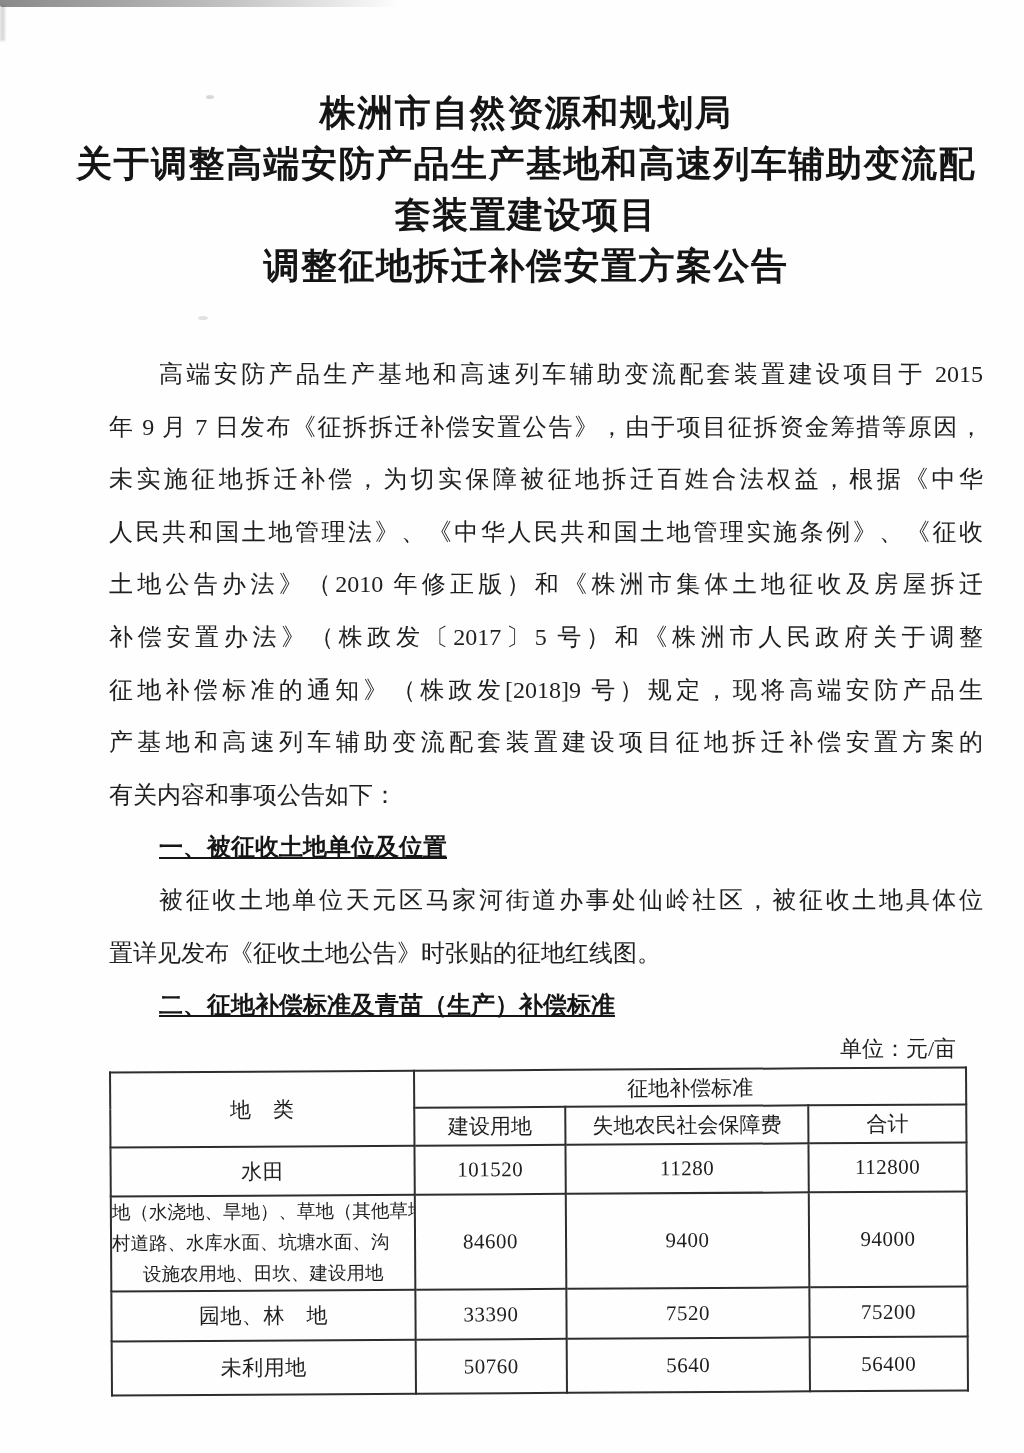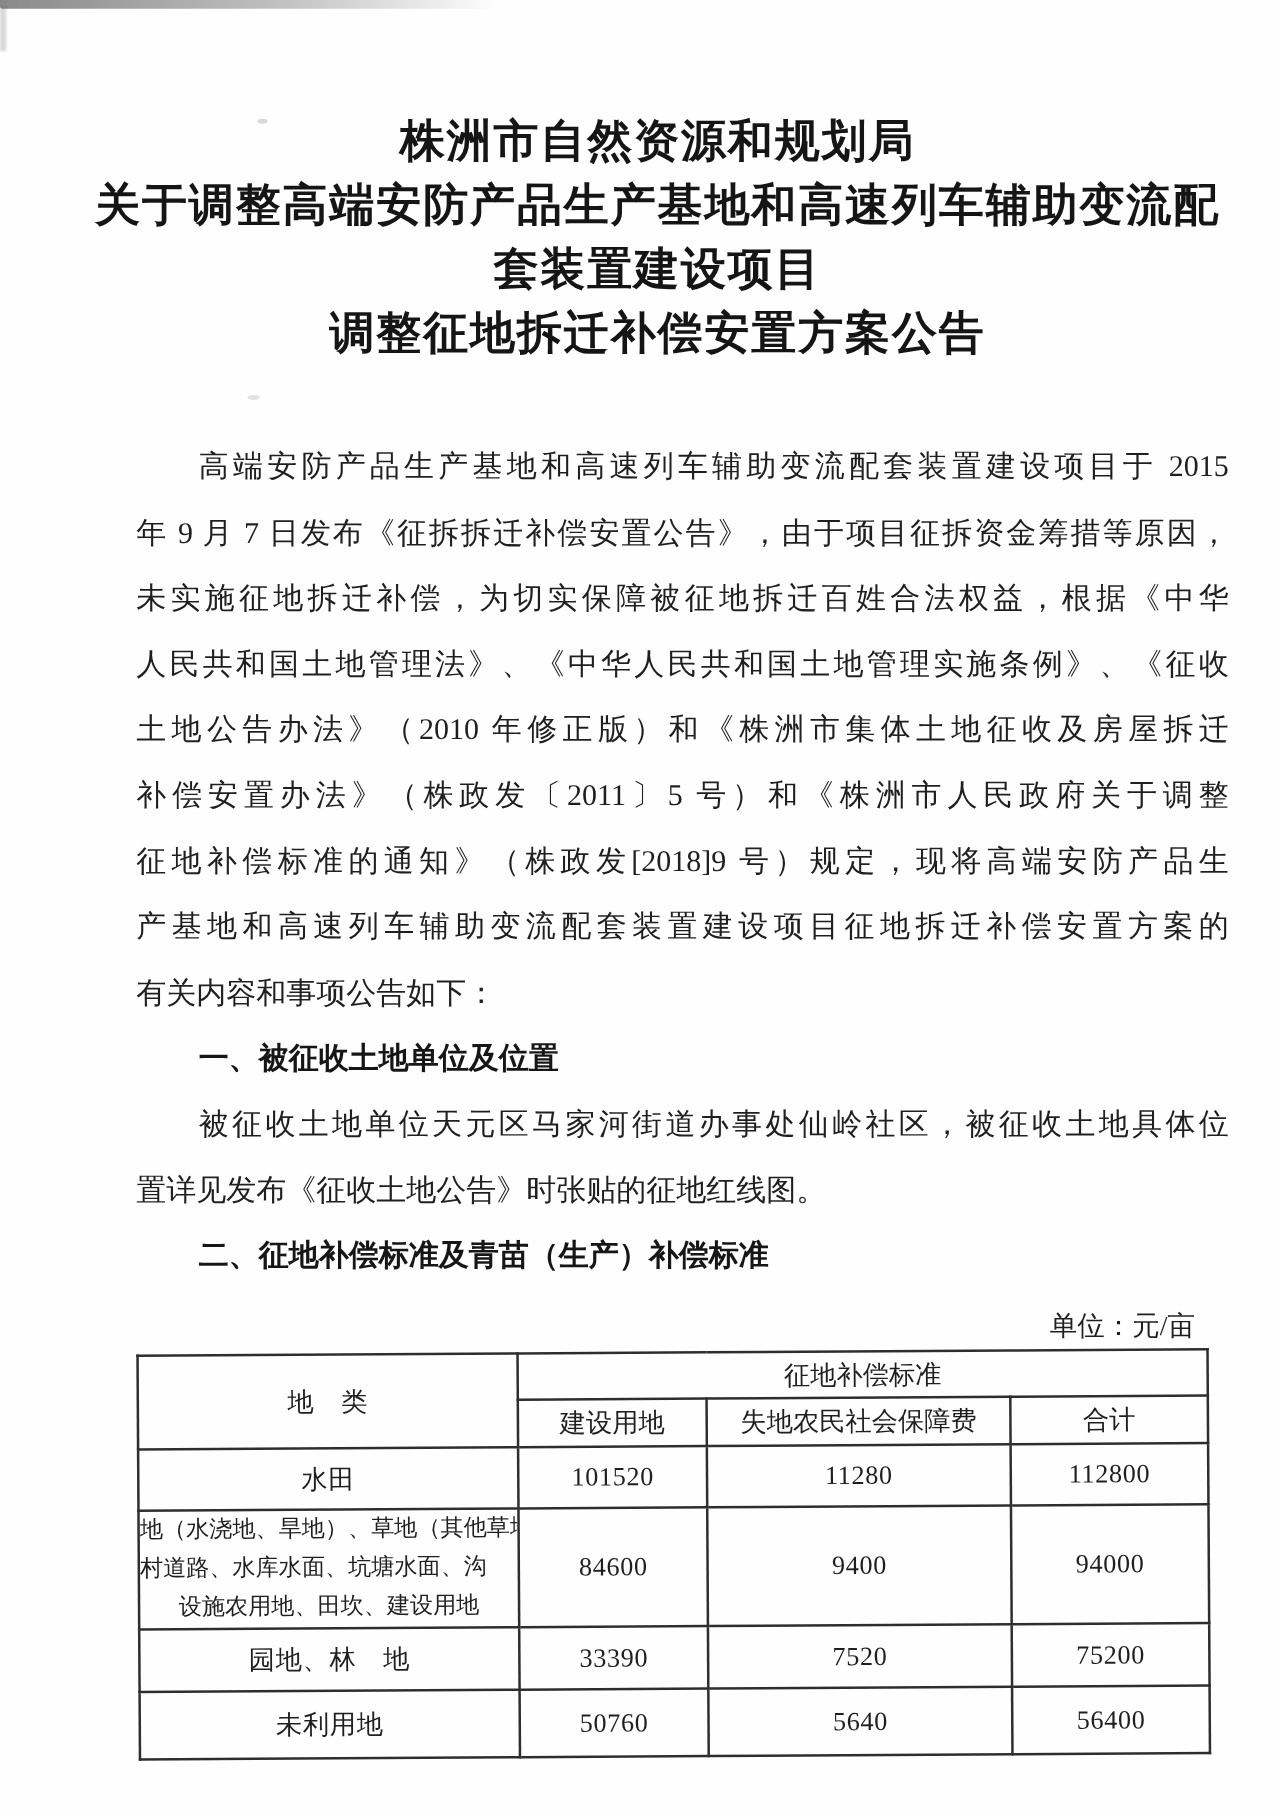--- a/index.html
+++ b/index.html
@@ -53,27 +53,27 @@
   }
   .line {
     height: 52.6px;
     line-height: 52.6px;
     overflow: hidden;
     text-align: justify;
     text-align-last: justify;
   }
   .line.last { text-align: center; text-align-last: left; }
   .line.indent { text-indent: 50px; }
-  .line.heading { font-weight: 700; text-align: right; text-align-last: left; color: #161616; }
+  .line.heading { font-weight: 700; text-align: right; text-align-last: left; color: #161616; text-decoration: underline; }
 
   
   .unit-label {
     height: 34px;
     line-height: 34px;
-    margin: 12px 82px 0 0;
+    margin: 0 82px 0 0;
     text-align: right;
     font-size: 22px;
     color: #1f1f1f;
   }
 
   
   .comp-table {
     border-collapse: collapse;
     table-layout: fixed;
     width: 856px;
@@ -118,21 +118,21 @@
     <div>套装置建设项目</div>
     <div>调整征地拆迁补偿安置方案公告</div>
   </header>
 
   <main class="body-text">
     <div class="line fill indent">高端安防产品生产基地和高速列车辅助变流配套装置建设项目于 2015</div>
     <div class="line fill">年 9 月 7 日发布《征拆拆迁补偿安置公告》，由于项目征拆资金筹措等原因，</div>
     <div class="line fill">未实施征地拆迁补偿，为切实保障被征地拆迁百姓合法权益，根据《中华</div>
     <div class="line fill">人民共和国土地管理法》、《中华人民共和国土地管理实施条例》、《征收</div>
     <div class="line fill">土地公告办法》（2010 年修正版）和《株洲市集体土地征收及房屋拆迁</div>
-    <div class="line fill">补偿安置办法》（株政发〔2011〕5 号）和《株洲市人民政府关于调整</div>
+    <div class="line fill">补偿安置办法》（株政发〔2017〕5 号）和《株洲市人民政府关于调整</div>
     <div class="line fill">征地补偿标准的通知》（株政发[2018]9 号）规定，现将高端安防产品生</div>
     <div class="line fill">产基地和高速列车辅助变流配套装置建设项目征地拆迁补偿安置方案的</div>
     <div class="line last">有关内容和事项公告如下：</div>
 
     <div class="line heading indent">一、被征收土地单位及位置</div>
 
     <div class="line fill indent">被征收土地单位天元区马家河街道办事处仙岭社区，被征收土地具体位</div>
     <div class="line last">置详见发布《征收土地公告》时张贴的征地红线图。</div>
 
     <div class="line heading indent">二、征地补偿标准及青苗（生产）补偿标准</div>

